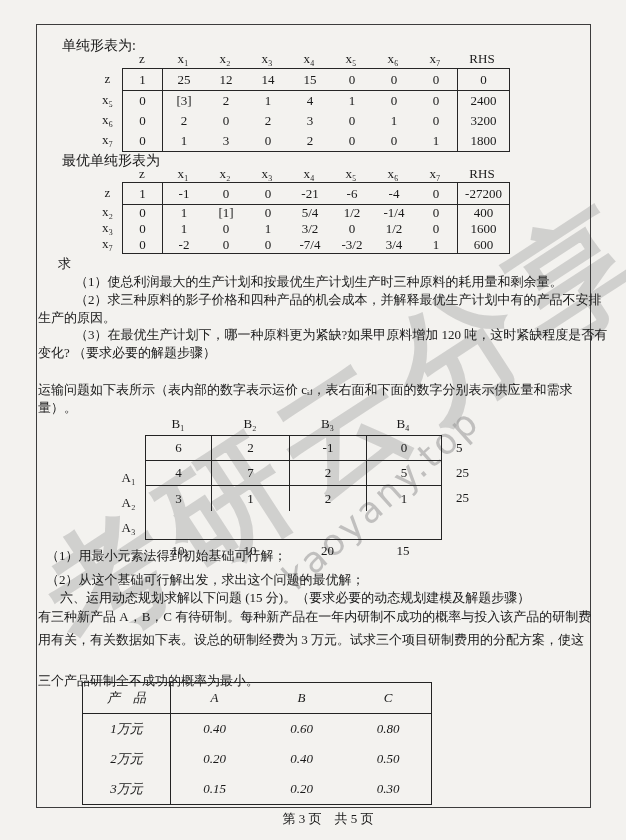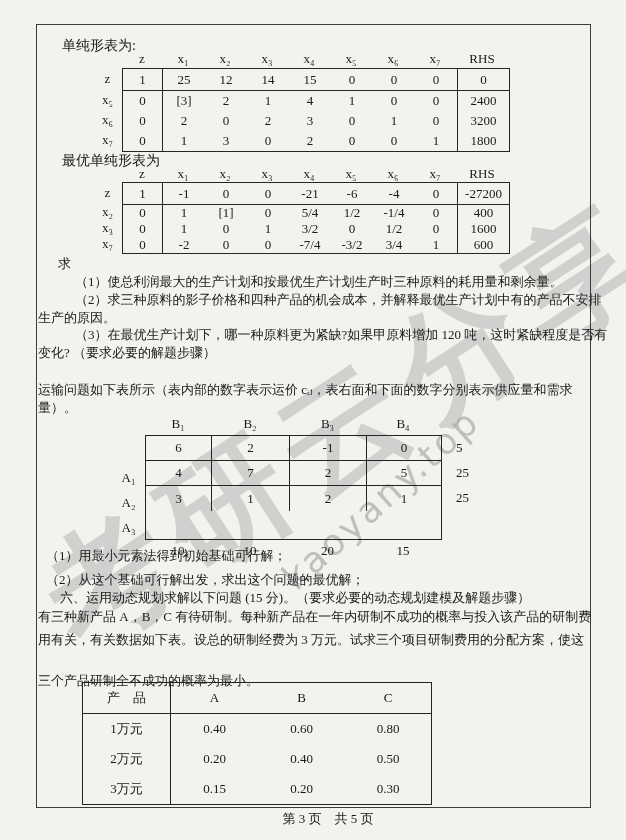--- a/index.html
+++ b/index.html
@@ -55,21 +55,21 @@
          border-right:1.2px solid #232323; border-bottom:1.2px solid #232323; }
   .trc.lc { border-right:none; } .trc.lr { border-bottom:none; }
   .tr-s { display:flex; flex-direction:column; padding-left:14px; }
   .trs  { height:25px; display:flex; align-items:center; font-size:13px; }
   
   .bt {
     position:absolute; display:grid;
     grid-template-columns:88px 87px 87px 86px; grid-template-rows:31px 30px 30px 30px;
     border:1.8px solid #232323;
   }
-  .btc { display:flex; align-items:center; justify-content:center; font-size:13px; }
+  .btc { display:flex; align-items:center; justify-content:center; font-size:13px;font-style:italic; }
   .bt-c0 { border-right:1.4px solid #232323; }
   .bt-r0 { border-bottom:1.4px solid #232323; }
   .footer { position:absolute; left:0; top:810px; width:600px; text-align:center; font-size:13px;padding-left:28px; }
 </style>
 </head>
 <body>
 
 <div class="page">
 
   <div class="wm-cn">考研云分享</div>

